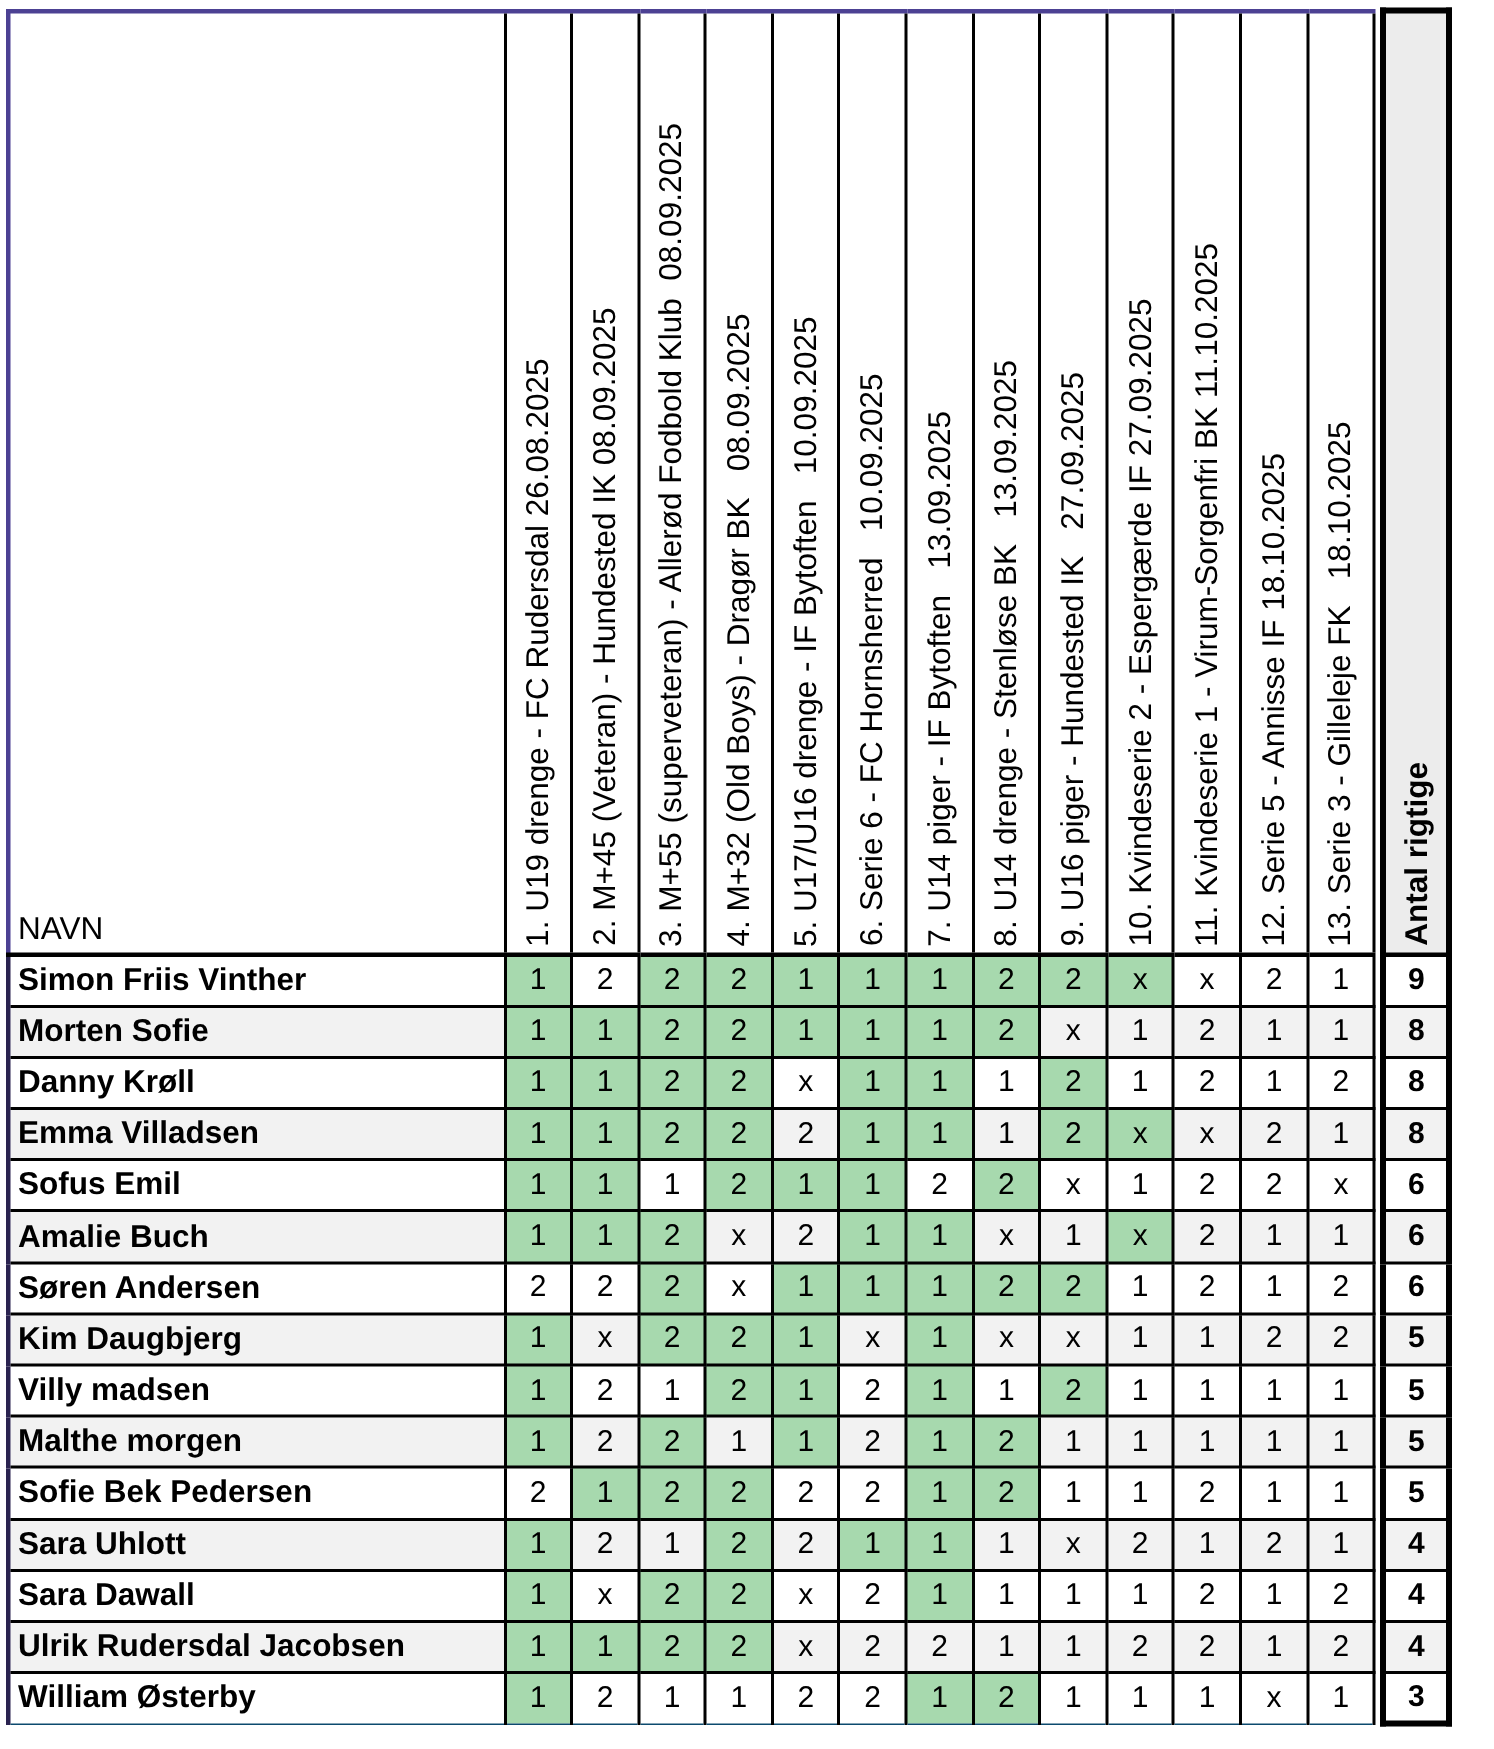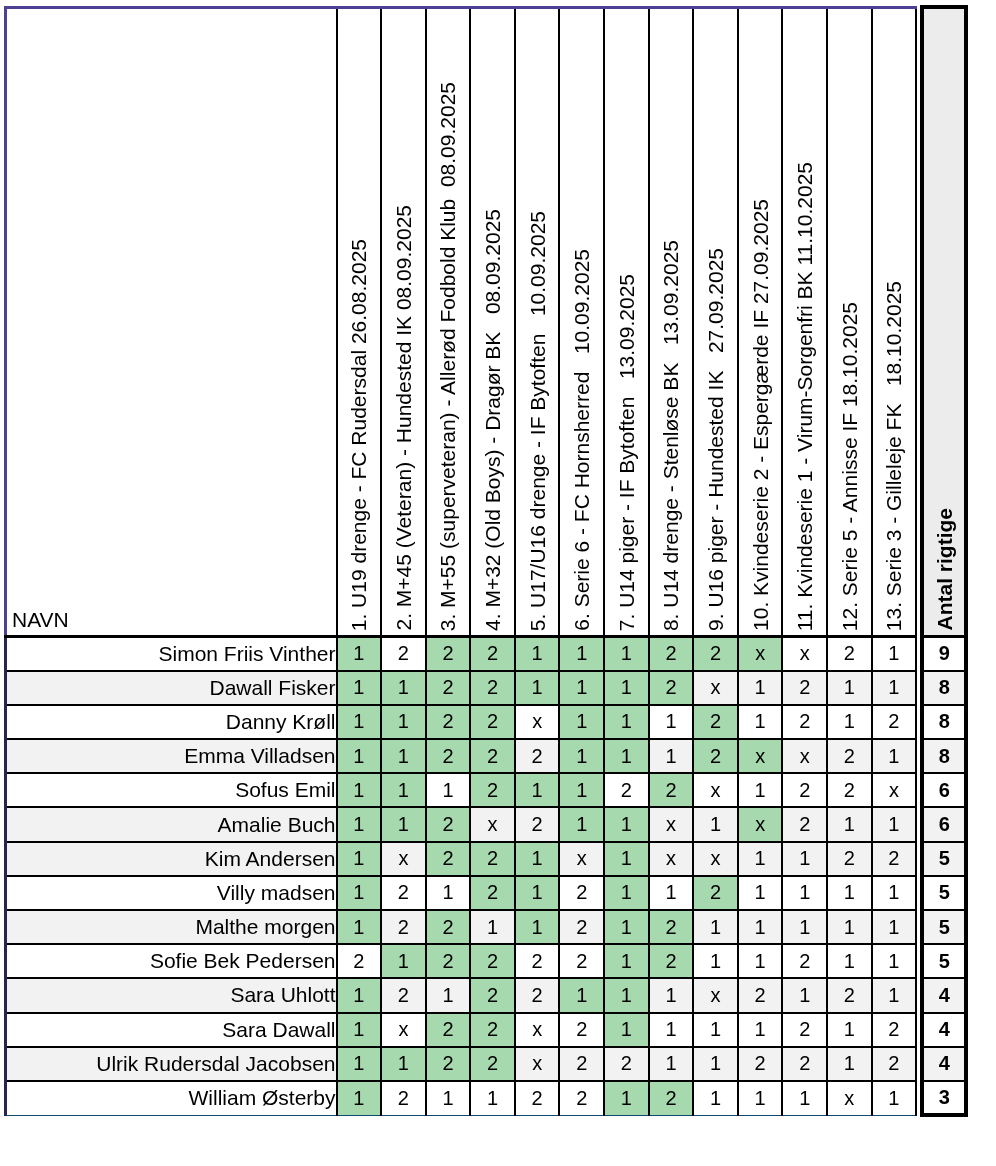--- a/index.html
+++ b/index.html
@@ -15,21 +15,21 @@
   td,th{border:2px solid #000;padding:0;box-sizing:border-box;}
   
   th{background:#fff;font-weight:normal;vertical-align:bottom;border-bottom:3px solid #000;border-top:3px solid var(--purple);}
   th.name-h{border-left:3px solid var(--purple);text-align:left;}
   .name-h span{display:block;padding:0 0 3px 5px;font-size:21px;}
   .hwrap{height:622px;display:flex;flex-direction:column;justify-content:flex-end;align-items:center;overflow:hidden;padding-bottom:4px;}
   .vtext{writing-mode:vertical-rl;transform:rotate(180deg);white-space:pre;font-size:21px;line-height:1;display:inline-block;}
   
   tr.datarow{height:34.2px;}
   td{font-size:20px;text-align:center;background:#fff;}
-  td.name{text-align:right;padding-left:5px;font-size:21px;border-left:3px solid #2a2350;overflow:hidden;white-space:nowrap;}
+  td.name{text-align:left;padding-left:5px;font-size:21px;border-left:3px solid #2a2350;overflow:hidden;white-space:nowrap;font-weight:bold;}
   tr.band td{background:var(--band);}
   td.green{background:var(--green) !important;}
   
   .gap{border:none !important;background:#fff !important;}
   
   td.antal{font-weight:bold;border-left:4px solid #000;border-right:4px solid #000;}
   th.antal-h{border-left:4px solid #000;border-right:4px solid #000;border-top:4px solid #000;background:var(--antalbg);}
   th.antal-h .vtext{font-weight:bold;}
   tr.datarow:last-child td{border-bottom:1px solid #0c4a6e;}
   tr.datarow:last-child td.antal{border-bottom:4px solid #000;}
@@ -148,21 +148,21 @@
           <td class="green">2</td>
           <td class="green">2</td>
           <td class="green">x</td>
           <td class="">x</td>
           <td class="">2</td>
           <td class="">1</td>
           <td class="gap"></td>
           <td class="antal">9</td>
         </tr>
         <tr class="datarow band">
-          <td class="name">Dawall Fisker</td>
+          <td class="name">Morten Sofie</td>
           <td class="green">1</td>
           <td class="green">1</td>
           <td class="green">2</td>
           <td class="green">2</td>
           <td class="green">1</td>
           <td class="green">1</td>
           <td class="green">1</td>
           <td class="green">2</td>
           <td class="">x</td>
           <td class="">1</td>
@@ -237,22 +237,40 @@
           <td class="green">1</td>
           <td class="">x</td>
           <td class="">1</td>
           <td class="green">x</td>
           <td class="">2</td>
           <td class="">1</td>
           <td class="">1</td>
           <td class="gap"></td>
           <td class="antal">6</td>
         </tr>
-        <tr class="datarow band">
-          <td class="name">Kim Andersen</td>
+        <tr class="datarow">
+          <td class="name">Søren Andersen</td>
+          <td class="">2</td>
+          <td class="">2</td>
+          <td class="green">2</td>
+          <td class="">x</td>
+          <td class="green">1</td>
+          <td class="green">1</td>
+          <td class="green">1</td>
+          <td class="green">2</td>
+          <td class="green">2</td>
+          <td class="">1</td>
+          <td class="">2</td>
+          <td class="">1</td>
+          <td class="">2</td>
+          <td class="gap"></td>
+          <td class="antal">6</td>
+        </tr>
+        <tr class="datarow band">
+          <td class="name">Kim Daugbjerg</td>
           <td class="green">1</td>
           <td class="">x</td>
           <td class="green">2</td>
           <td class="green">2</td>
           <td class="green">1</td>
           <td class="">x</td>
           <td class="green">1</td>
           <td class="">x</td>
           <td class="">x</td>
           <td class="">1</td>

